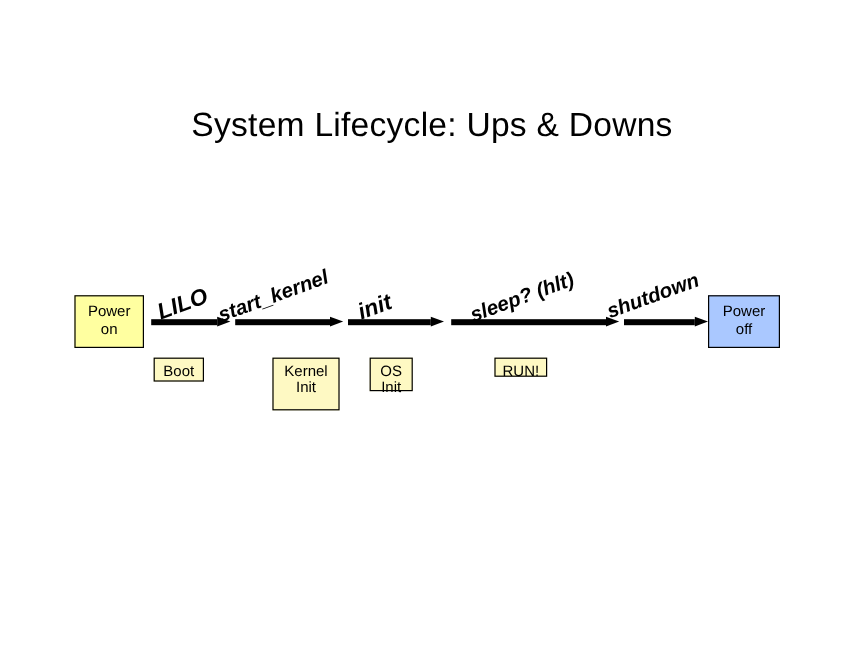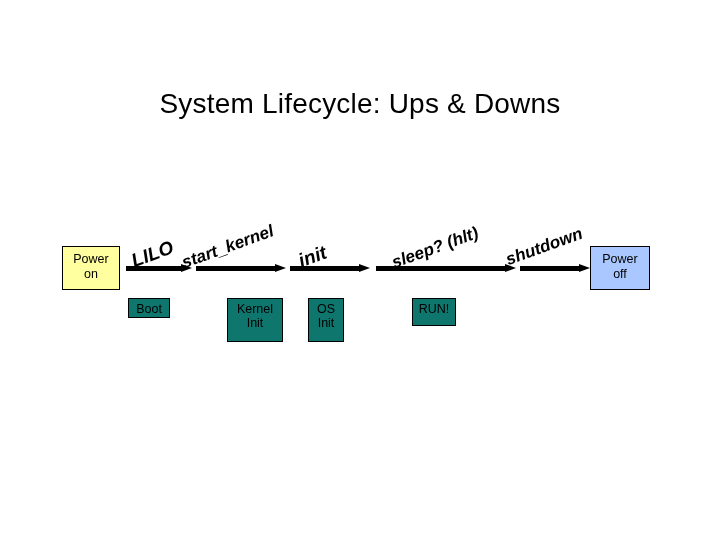--- a/index.html
+++ b/index.html
@@ -53,21 +53,21 @@
     top: 246px;
     width: 60px;
     height: 44px;
     background: #aac8ff;
   }
 
   
   .stagebox {
     position: absolute;
     border: 1px solid #000000;
-    background: #0f766e;
+    background: #fef9c3;
     font-size: 12.5px;
     line-height: 14px;
     color: #000000;
     text-align: center;
     box-sizing: border-box;
     padding-top: 3px;
   }
 
   
   .arrow {
@@ -149,23 +149,23 @@
 
   <div class="stagebox" style="left:128px; top:298px; width:42px; height:20px;">
     <div>Boot</div>
   </div>
 
   <div class="stagebox" style="left:203px; top:298px; width:56px; height:44px;margin-left:24px;">
     <div>Kernel</div>
     <div>Init</div>
   </div>
 
-  <div class="stagebox" style="left:308px; top:298px; width:36px; height:44px;">
+  <div class="stagebox" style="left:308px; top:298px; width:36px; height:28px;">
     <div>OS</div>
     <div>Init</div>
   </div>
 
-  <div class="stagebox" style="left:412px; top:298px; width:44px; height:28px;">
+  <div class="stagebox" style="left:412px; top:298px; width:44px; height:16px;">
     <div>RUN!</div>
   </div>
 
 
 </div>
 
 </body></html>

